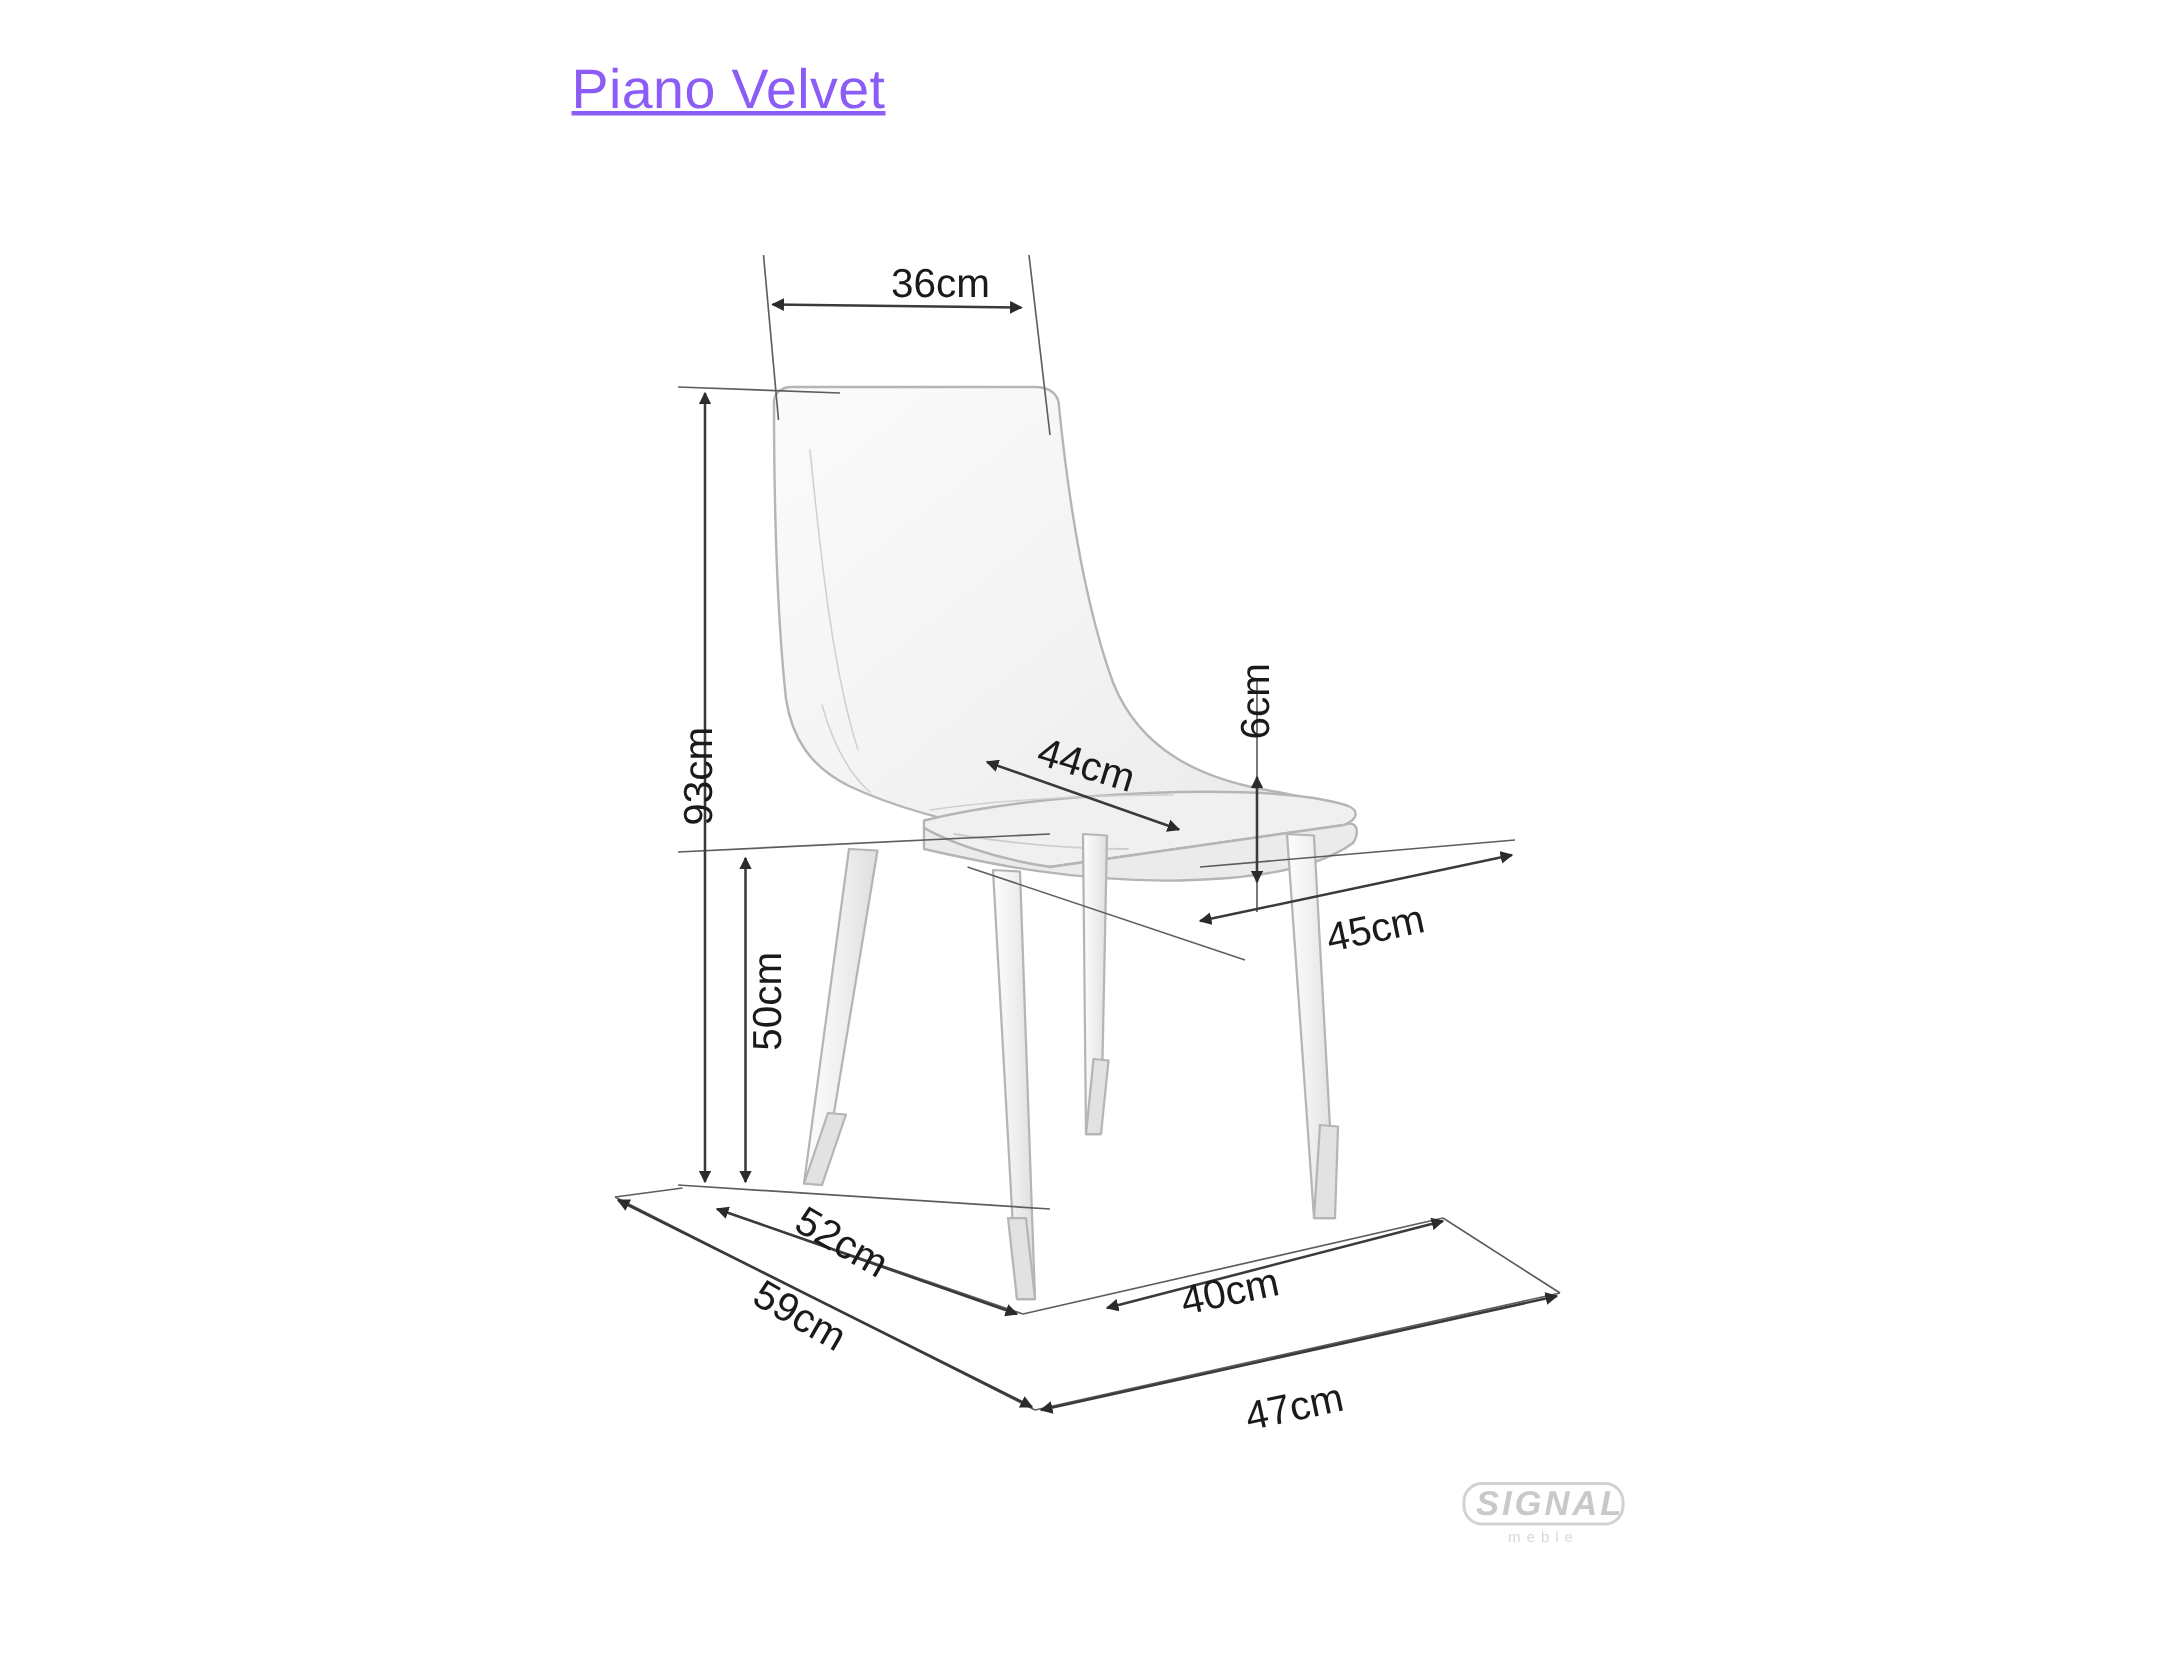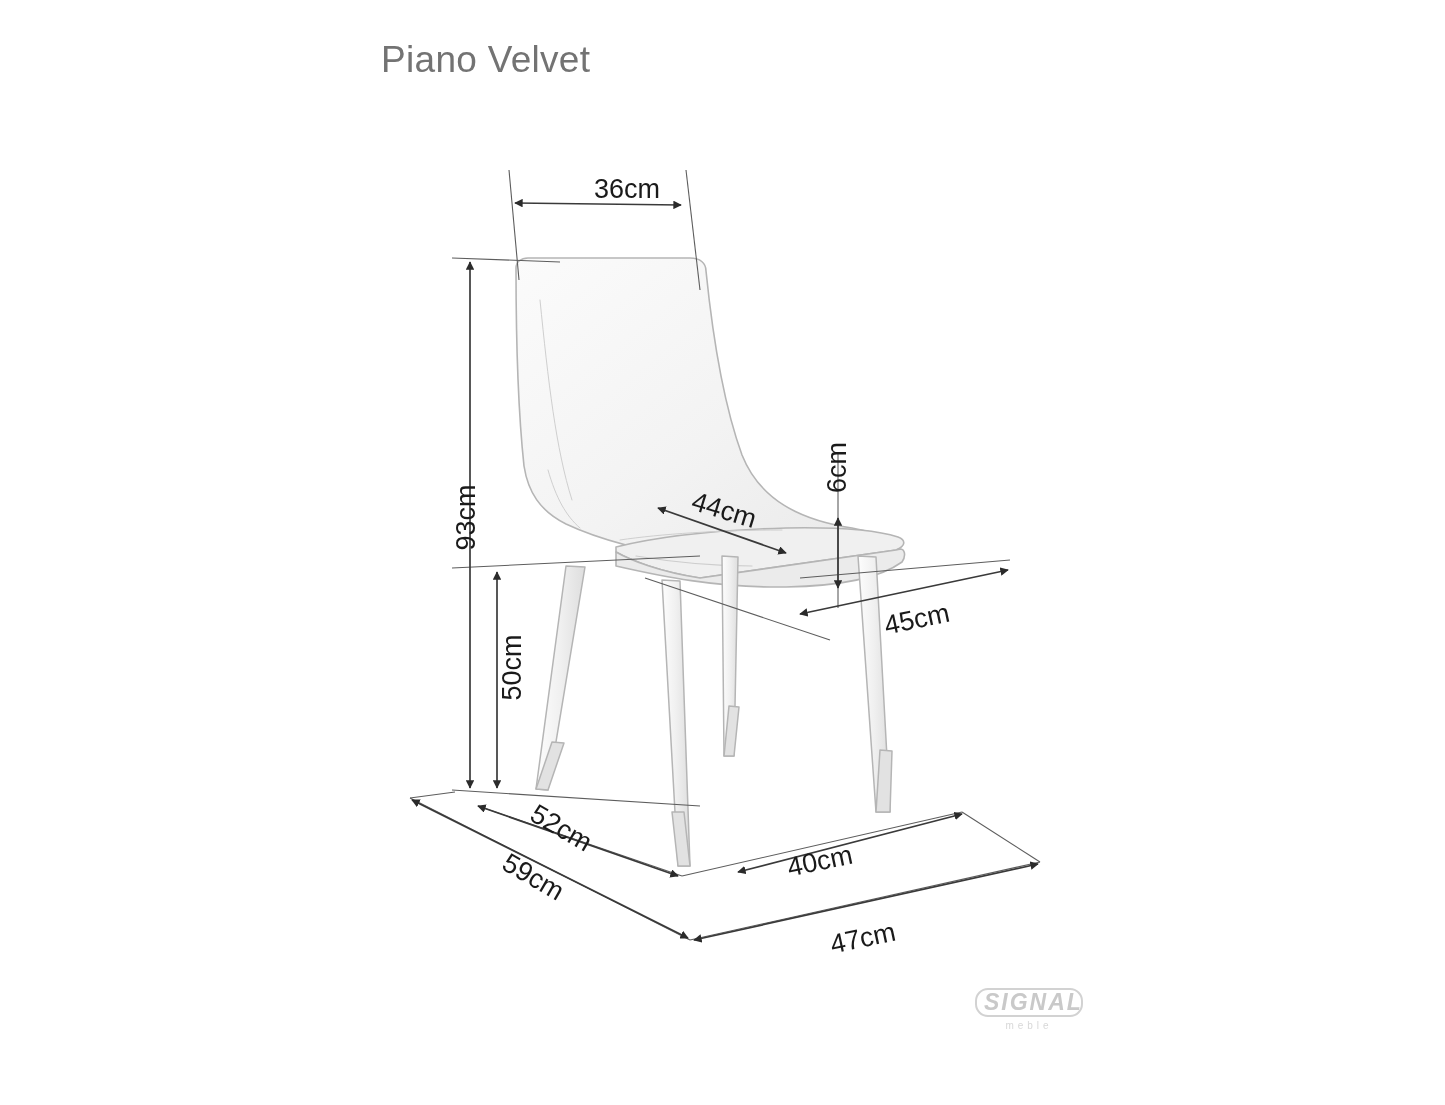--- a/index.html
+++ b/index.html
@@ -22,22 +22,23 @@
     height: 1105px;
     background: #ffffff;
   }
   #product-title {
     position: absolute;
     left: 381px;
     top: 39px;
     font-size: 37px;
     font-weight: 400;
     letter-spacing: 0.3px;
-    color: #737373;
+    color: #8b5cf6;
     white-space: nowrap;
+    text-decoration: underline;
   }
   #drawing-canvas {
     position: absolute;
     left: 0;
     top: 0;
     width: 1445px;
     height: 1105px;
   }
   .dim-label {
     position: absolute;

